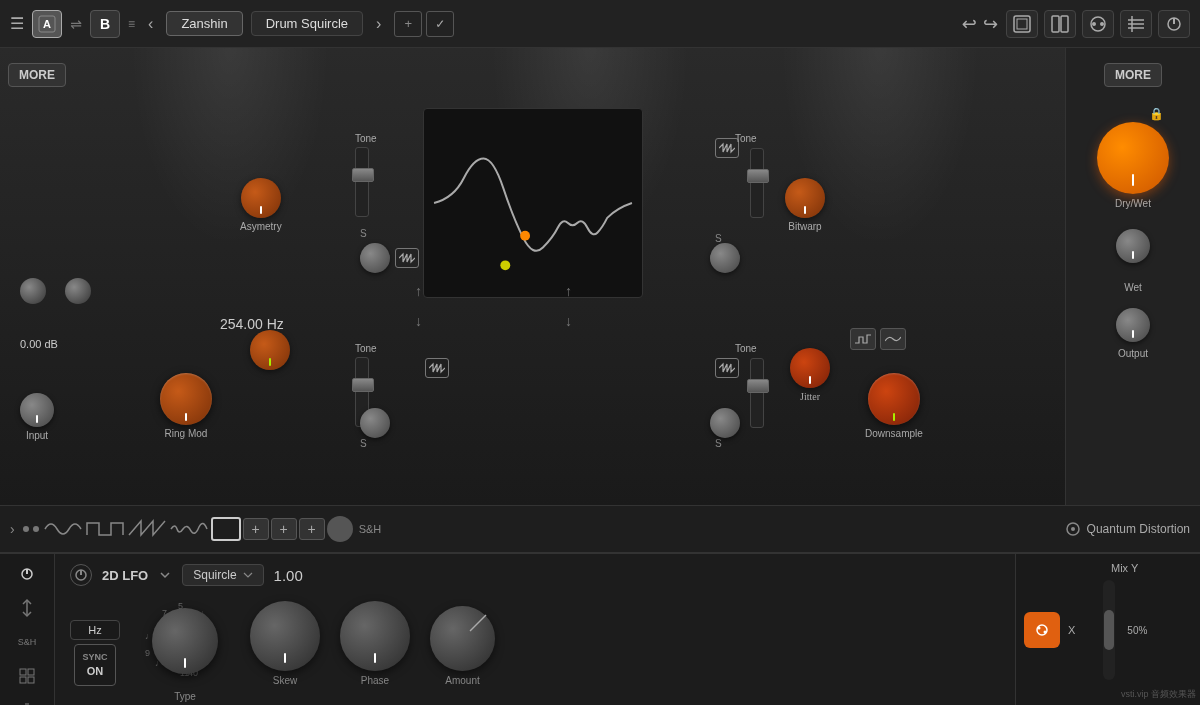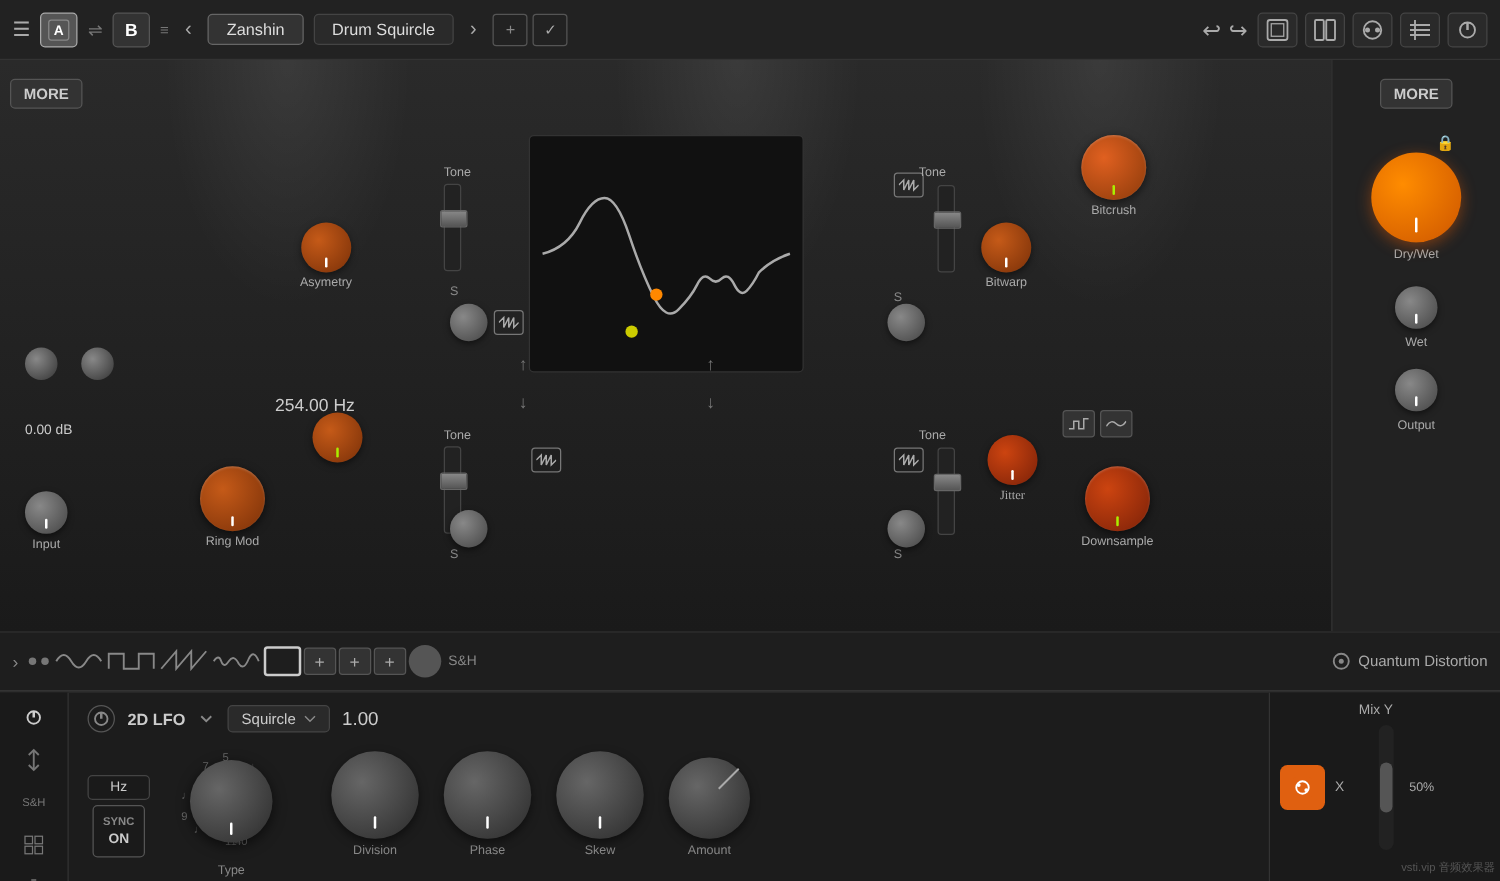--- a/index.html
+++ b/index.html
@@ -402,21 +402,21 @@
       flex-direction: column;
       align-items: flex-start;
       padding: 8px;
       gap: 6px;
     }
 
     .mix-y-label {
       color: #aaa;
       font-size: 11px;
       align-self: flex-start;
-      margin-left: 63px;
+      margin-left: 87px;
     }
 
     .orange-fx-btn {
       width: 36px;
       height: 36px;
       background: #e06010;
       border-radius: 6px;
       display: flex;
       align-items: center;
       justify-content: center;
@@ -694,26 +694,20 @@
     <div class="knob-container" style="top:360px;left:5px;">
       <div class="knob knob-sm" style="width:30px;height:30px"></div>
     </div>
 
     <div style="position:absolute;top:310px;left:10px;width:24px;height:20px;border:1.5px solid #777;border-radius:3px;display:flex;align-items:center;justify-content:center;cursor:pointer">
       <svg width="16" height="12" viewBox="0 0 16 12">
           <path d="M0,6 L4,2 L4,10 L8,2 L8,10 L12,2 L12,10 L16,6" fill="none" stroke="#aaa" stroke-width="1.2"></path>
         </svg>
     </div>
 
-    <div class="knob-container" style="top:60px;left:160px;">
-      <div class="knob knob-lg">
-        <div class="knob-indicator knob-indicator-green"></div>
-      </div>
-      <div class="knob-label">Bitcrush</div>
-    </div>
 
     <div class="knob-container" style="top:130px;left:80px;">
       <div class="knob knob-md">
         <div class="knob-indicator"></div>
       </div>
       <div class="knob-label">Bitwarp</div>
     </div>
 
     <div class="knob-container" style="top:300px;left:85px;font-family:Liberation Serif, serif;">
       <div class="knob knob-md" style="background:radial-gradient(circle at 35%35%,#cc4410,#7a2008)">
@@ -747,21 +741,21 @@
     <div class="more-btn-right">MORE</div>
 
     <div style="position:relative;margin-top:5px">
       <div class="big-orange-knob">
         <div class="knob-indicator" style="bottom:8px;height:12px"></div>
       </div>
       <div class="lock-icon">🔒</div>
     </div>
     <div style="color:#aaa;font-size:10px;margin-top:4px;text-align:left">Dry/Wet</div>
 
-    <div style="margin-top:20px;display:flex;flex-direction:column;gap:3px">
+    <div style="margin-top:20px;display:flex;flex-direction:column;gap:16px">
       <div class="knob knob-sm">
         <div class="knob-indicator"></div>
       </div>
       <div class="knob-label">Wet</div>
     </div>
 
     <div style="margin-top:15px;display:flex;flex-direction:column;align-items:center;gap:3px">
       <div class="knob knob-sm">
         <div class="knob-indicator"></div>
       </div>
@@ -902,39 +896,33 @@
         <div style="position:absolute;top:72px;left:40px;color:#666;font-size:9px">11</div>
         <div style="position:absolute;top:72px;left:48px;color:#666;font-size:9px">40</div>
         <div style="position:absolute;top:62px;left:62px;color:#666;font-size:9px">♪</div>
 
         <div style="position:absolute;top:12px;left:12px;width:66px;height:66px;background:radial-gradient(circle at 35% 35%, #666, #2a2a2a);border-radius:50%;cursor:pointer;box-shadow:0 3px 10px rgba(0,0,0,0.6)">
           <div style="position:absolute;bottom:6px;left:50%;transform:translateX(-50%);width:2px;height:10px;background:#fff;border-radius:1px"></div>
         </div>
         <div style="position:absolute;bottom:-16px;left:50%;transform:translateX(-50%);color:#888;font-size:10px;white-space:nowrap">Type</div>
       </div>
 
-      <div class="lfo-knob-group" style="margin-left:15px">
+
+      <div class="lfo-knob-group">
         <div class="lfo-knob-lg">
           <div style="position:absolute;bottom:8px;left:50%;transform:translateX(-50%);width:2px;height:10px;background:#fff;border-radius:1px"></div>
         </div>
-        <div class="lfo-ctrl-label">Division</div>
+        <div class="lfo-ctrl-label">Skew</div>
       </div>
 
       <div class="lfo-knob-group">
         <div class="lfo-knob-lg">
           <div style="position:absolute;bottom:8px;left:50%;transform:translateX(-50%);width:2px;height:10px;background:#fff;border-radius:1px"></div>
         </div>
         <div class="lfo-ctrl-label">Phase</div>
-      </div>
-
-      <div class="lfo-knob-group">
-        <div class="lfo-knob-lg">
-          <div style="position:absolute;bottom:8px;left:50%;transform:translateX(-50%);width:2px;height:10px;background:#fff;border-radius:1px"></div>
-        </div>
-        <div class="lfo-ctrl-label">Skew</div>
       </div>
 
       <div class="lfo-knob-group">
         <div style="position:relative;width:65px;height:65px">
 
           <div class="lfo-knob-lg" style="width:65px;height:65px">
 
             <svg width="24" height="24" style="position:absolute;top:5px;right:5px">
                 <line x1="4" y1="20" x2="20" y2="4" stroke="#aaa" stroke-width="1.5"></line>
               </svg>

